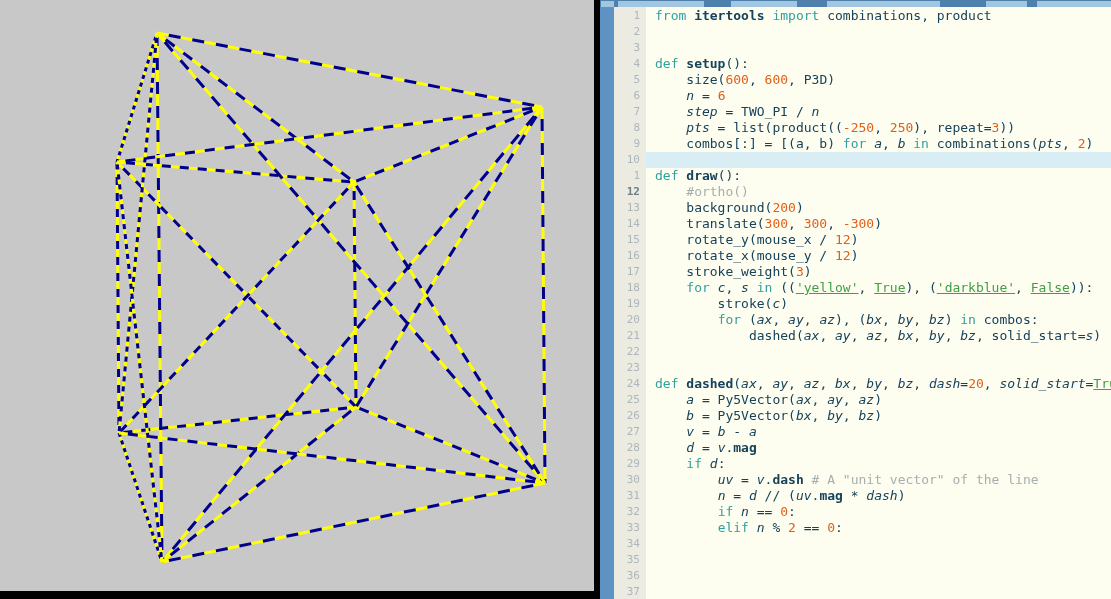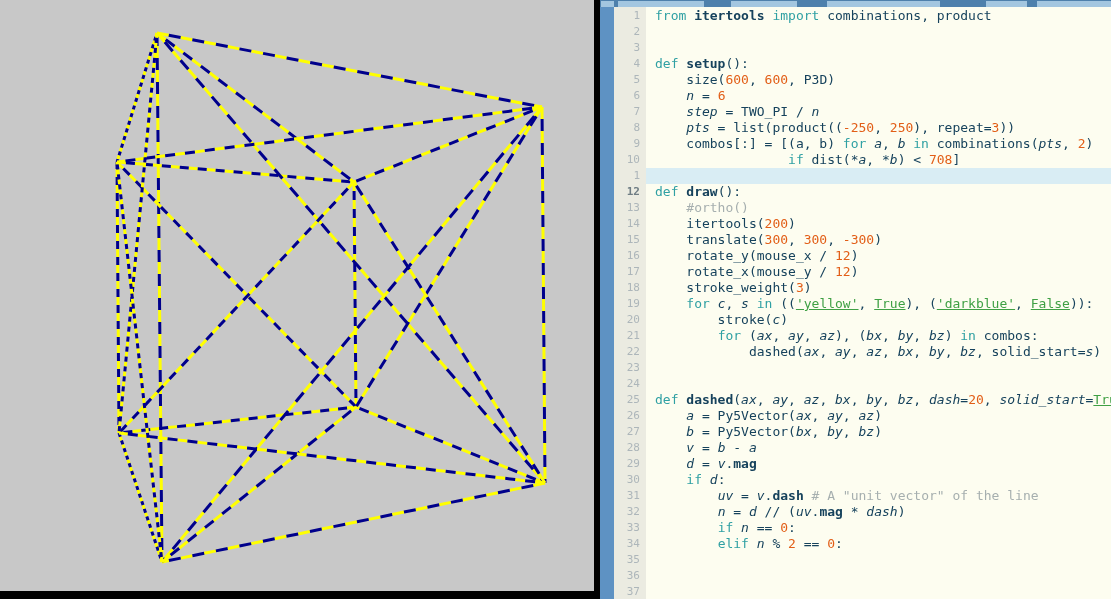--- a/index.html
+++ b/index.html
@@ -147,25 +147,24 @@
         <div class="code-pad"></div>
         <div class="row"><span class="kw">from</span><span class="txt"> </span><span class="fn">itertools</span><span class="txt"> </span><span class="kw">import</span><span class="txt"> combinations, product</span></div>
         <div class="row"></div>
         <div class="row"></div>
         <div class="row"><span class="kw">def</span><span class="txt"> </span><span class="fn">setup</span><span class="txt">():</span></div>
         <div class="row"><span class="txt">    size(</span><span class="num">600</span><span class="txt">, </span><span class="num">600</span><span class="txt">, P3D)</span></div>
         <div class="row"><span class="txt">    </span><span class="var">n</span><span class="txt"> = </span><span class="num">6</span></div>
         <div class="row"><span class="txt">    </span><span class="var">step</span><span class="txt"> = TWO_PI / </span><span class="var">n</span></div>
         <div class="row"><span class="txt">    </span><span class="var">pts</span><span class="txt"> = list(product((</span><span class="num">-250</span><span class="txt">, </span><span class="num">250</span><span class="txt">), repeat=</span><span class="num">3</span><span class="txt">))</span></div>
         <div class="row"><span class="txt">    combos[:] = [(a, b) </span><span class="kw">for</span><span class="txt"> </span><span class="var">a</span><span class="txt">, </span><span class="var">b</span><span class="txt"> </span><span class="kw">in</span><span class="txt"> combinations(</span><span class="var">pts</span><span class="txt">, </span><span class="num">2</span><span class="txt">)</span></div>
-        <div class="row"><span class="txt">                 </span><span class="kw">if</span><span class="txt"> dist(*</span><span class="var">a</span><span class="txt">, *</span><span class="var">b</span><span class="txt">) &lt; </span><span class="num">708</span><span class="txt">]</span></div>
         <div class="row hl"></div>
         <div class="row"><span class="kw">def</span><span class="txt"> </span><span class="fn">draw</span><span class="txt">():</span></div>
         <div class="row"><span class="txt">    </span><span class="com">#ortho()</span></div>
-        <div class="row"><span class="txt">    itertools(</span><span class="num">200</span><span class="txt">)</span></div>
+        <div class="row"><span class="txt">    background(</span><span class="num">200</span><span class="txt">)</span></div>
         <div class="row"><span class="txt">    translate(</span><span class="num">300</span><span class="txt">, </span><span class="num">300</span><span class="txt">, </span><span class="num">-300</span><span class="txt">)</span></div>
         <div class="row"><span class="txt">    rotate_y(mouse_x / </span><span class="num">12</span><span class="txt">)</span></div>
         <div class="row"><span class="txt">    rotate_x(mouse_y / </span><span class="num">12</span><span class="txt">)</span></div>
         <div class="row"><span class="txt">    stroke_weight(</span><span class="num">3</span><span class="txt">)</span></div>
         <div class="row"><span class="txt">    </span><span class="kw">for</span><span class="txt"> </span><span class="var">c</span><span class="txt">, </span><span class="var">s</span><span class="txt"> </span><span class="kw">in</span><span class="txt"> ((</span><span class="str">'yellow'</span><span class="txt">, </span><span class="str">True</span><span class="txt">), (</span><span class="str">'darkblue'</span><span class="txt">, </span><span class="str">False</span><span class="txt">)):</span></div>
         <div class="row"><span class="txt">        stroke(</span><span class="var">c</span><span class="txt">)</span></div>
         <div class="row"><span class="txt">        </span><span class="kw">for</span><span class="txt"> (</span><span class="var">ax</span><span class="txt">, </span><span class="var">ay</span><span class="txt">, </span><span class="var">az</span><span class="txt">), (</span><span class="var">bx</span><span class="txt">, </span><span class="var">by</span><span class="txt">, </span><span class="var">bz</span><span class="txt">) </span><span class="kw">in</span><span class="txt"> combos:</span></div>
         <div class="row"><span class="txt">            dashed(</span><span class="var">ax</span><span class="txt">, </span><span class="var">ay</span><span class="txt">, </span><span class="var">az</span><span class="txt">, </span><span class="var">bx</span><span class="txt">, </span><span class="var">by</span><span class="txt">, </span><span class="var">bz</span><span class="txt">, solid_start=</span><span class="var">s</span><span class="txt">)</span></div>
         <div class="row"></div>
         <div class="row"></div>

